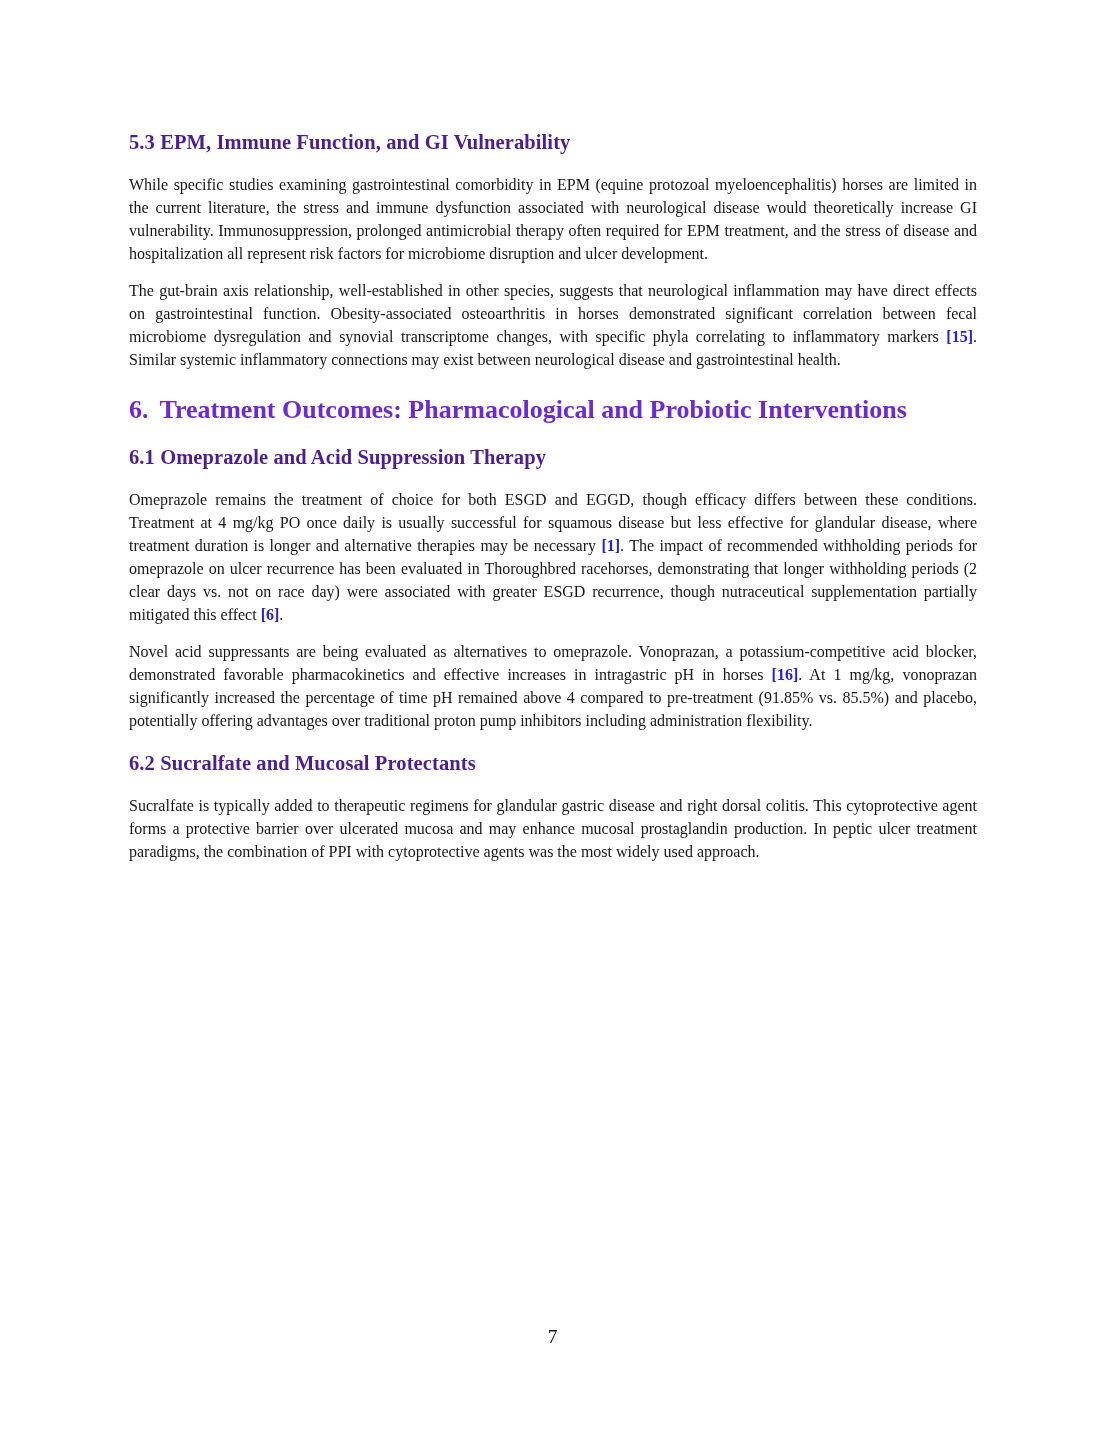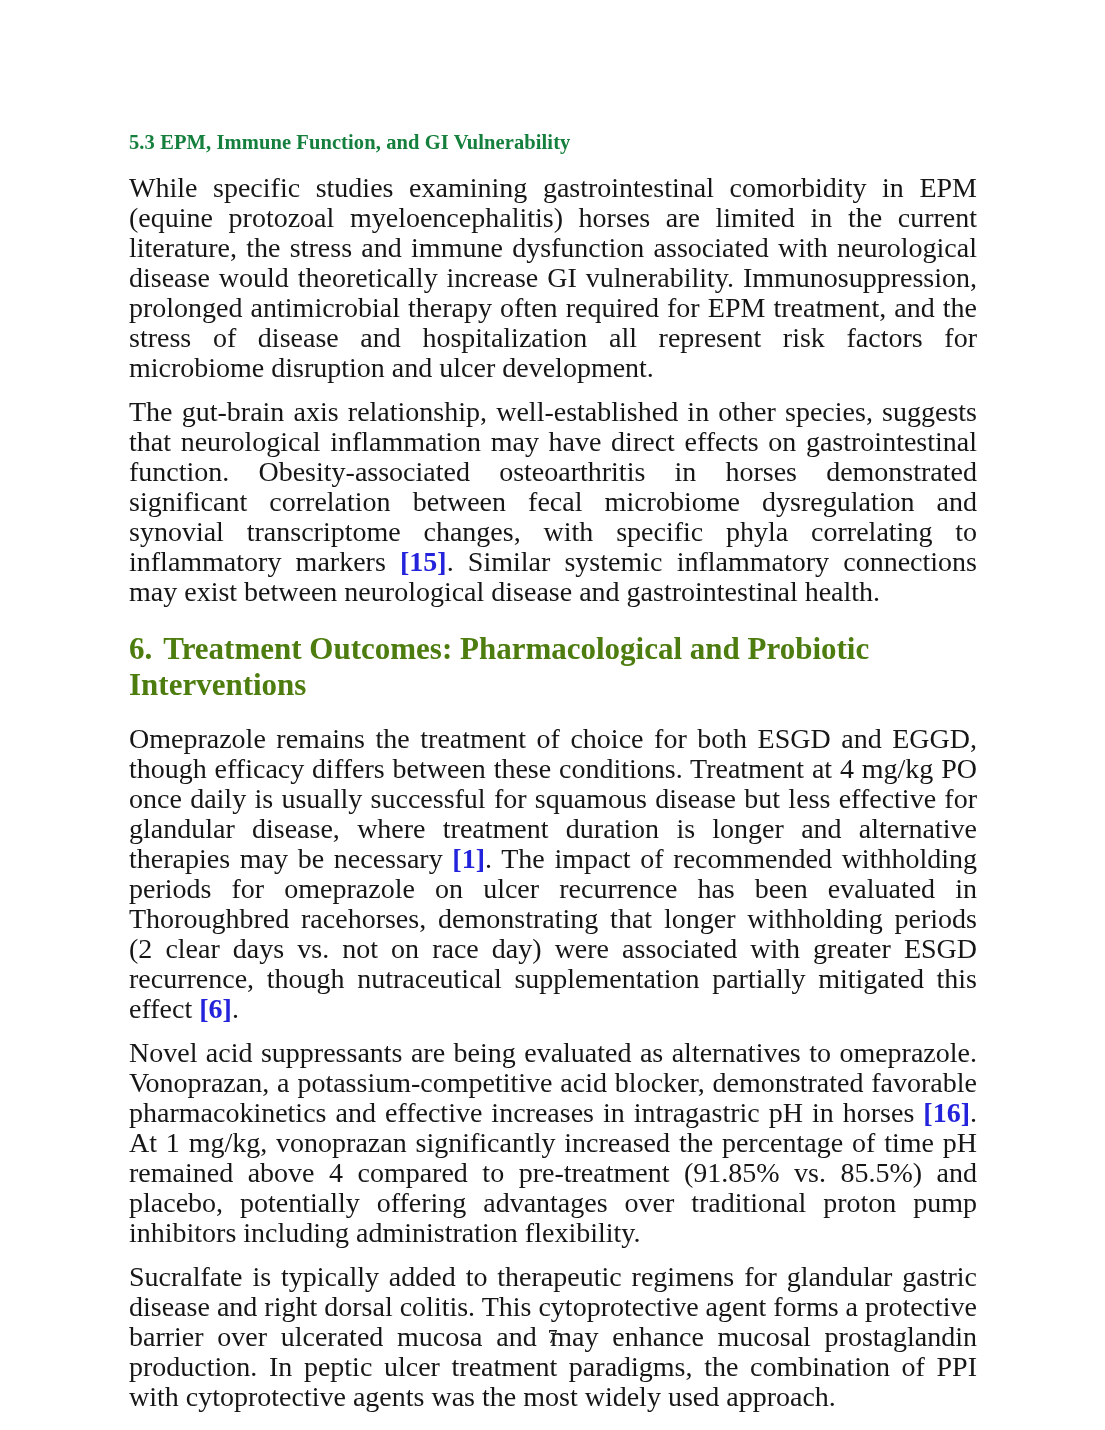--- a/index.html
+++ b/index.html
@@ -14,35 +14,35 @@
   }
   .content {
     position: absolute;
     left: 129px;
     top: 131px;
     width: 848px;
   }
   .subsection-heading {
     font-size: 20.5px;
     font-weight: bold;
-    color: #15803d;
+    color: #4c1d95;
     margin: 0 0 19px 0;
     letter-spacing: 0.1px;
   }
   .subsection-heading.mt { margin-top: 20px; }
   p.body-para {
-    font-size: 28px;
-    line-height: 30px;
+    font-size: 16px;
+    line-height: 23px;
     text-align: justify;
     margin: 0 0 14px 0;
   }
   .section-heading {
-    font-size: 31px;
+    font-size: 26px;
     font-weight: bold;
-    color: #4d7c0f;
+    color: #6d28d9;
     margin: 24px 0 21px 0;
   }
   .section-number { margin-right: 11px; }
   .cite { cursor: pointer; font-weight: bold; }
   .page-footer {
     position: absolute;
     top: 1326px;
     left: 0;
     width: 1105px;
     text-align: center;
@@ -58,24 +58,26 @@
   <h3 class="subsection-heading">5.3 EPM, Immune Function, and GI Vulnerability</h3>
 
   <p class="body-para"><span>While specific studies examining gastrointestinal comorbidity in EPM (equine protozoal myeloencephalitis) horses are limited in the current literature, the stress and immune dysfunction associated with neurological disease would theoretically increase GI vulnerability. Immunosuppression, prolonged antimicrobial therapy often required for EPM treatment, and the stress of disease and hospitalization all represent risk factors for microbiome disruption and ulcer development.</span></p>
 
   <p class="body-para"><span>The gut-brain axis relationship, well-established in other species, suggests that neurological inflammation may have direct effects on gastrointestinal function. Obesity-associated osteoarthritis in horses demonstrated significant correlation between fecal microbiome dysregulation and synovial transcriptome changes, with specific phyla correlating to inflammatory markers </span><span class="cite" style="color: rgb(35, 35, 220);">[15]</span><span>. Similar systemic inflammatory connections may exist between neurological disease and gastrointestinal health.</span></p>
 
   <h2 class="section-heading">
     <span class="section-number">6.</span><span>Treatment Outcomes: Pharmacological and Probiotic Interventions</span>
   </h2>
 
+  <h3 class="subsection-heading">6.1 Omeprazole and Acid Suppression Therapy</h3>
 
   <p class="body-para"><span>Omeprazole remains the treatment of choice for both ESGD and EGGD, though efficacy differs between these conditions. Treatment at 4 mg/kg PO once daily is usually successful for squamous disease but less effective for glandular disease, where treatment duration is longer and alternative therapies may be necessary </span><span class="cite" style="color: rgb(35, 35, 220);">[1]</span><span>. The impact of recommended withholding periods for omeprazole on ulcer recurrence has been evaluated in Thoroughbred racehorses, demonstrating that longer withholding periods (2 clear days vs. not on race day) were associated with greater ESGD recurrence, though nutraceutical supplementation partially mitigated this effect </span><span class="cite" style="color: rgb(35, 35, 220);">[6]</span><span>.</span></p>
 
   <p class="body-para"><span>Novel acid suppressants are being evaluated as alternatives to omeprazole. Vonoprazan, a potassium-competitive acid blocker, demonstrated favorable pharmacokinetics and effective increases in intragastric pH in horses </span><span class="cite" style="color: rgb(35, 35, 220);">[16]</span><span>. At 1 mg/kg, vonoprazan significantly increased the percentage of time pH remained above 4 compared to pre-treatment (91.85% vs. 85.5%) and placebo, potentially offering advantages over traditional proton pump inhibitors including administration flexibility.</span></p>
 
+  <h3 class="subsection-heading mt">6.2 Sucralfate and Mucosal Protectants</h3>
 
   <p class="body-para"><span>Sucralfate is typically added to therapeutic regimens for glandular gastric disease and right dorsal colitis. This cytoprotective agent forms a protective barrier over ulcerated mucosa and may enhance mucosal prostaglandin production. In peptic ulcer treatment paradigms, the combination of PPI with cytoprotective agents was the most widely used approach.</span></p>
 
 
 </div>
 
 <div class="page-footer">7</div>
 
 </body></html>

